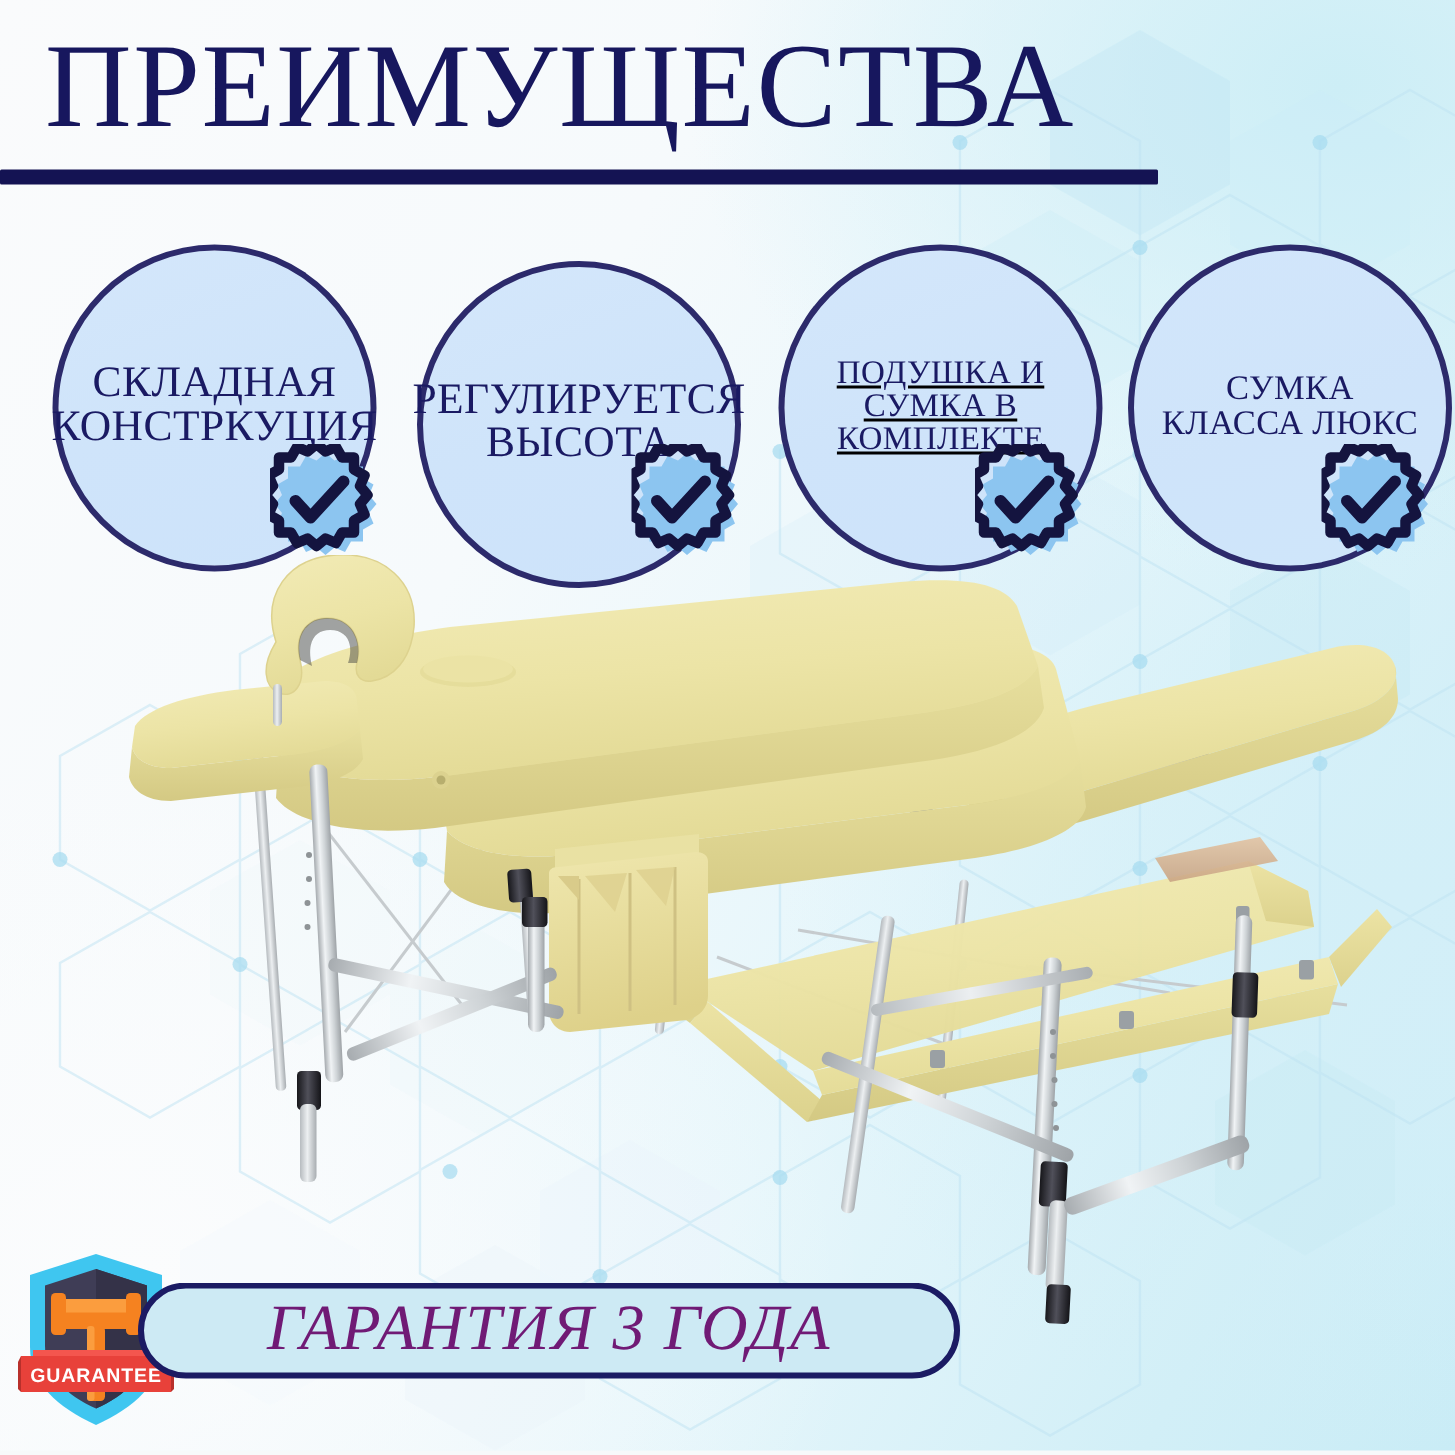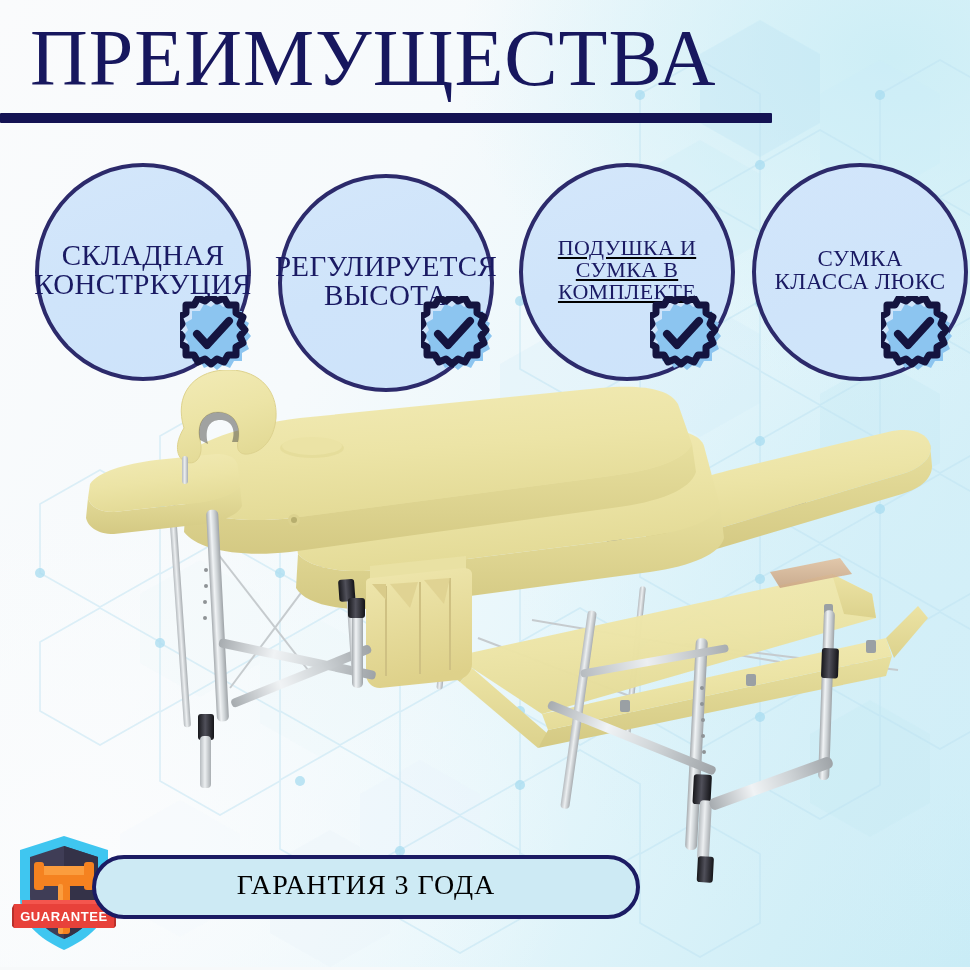--- a/index.html
+++ b/index.html
@@ -61,23 +61,24 @@
   .product{ position:absolute; left:80px; top:370px; width:860px; height:560px; }
 
   
   .guarantee-pill{
     position:absolute; left:92px; top:855px; width:548px; height:64px;
     border:4px solid #1b1b63; border-radius:34px;
     background:#cdeaf4;
     display:flex; align-items:center; justify-content:center;
   }
   .guarantee-text{
-    color:#000000; font-size:28px; letter-spacing:1px;
+    color:#701a75; font-size:43px; letter-spacing:1px;
     font-family:"Liberation Serif", serif; white-space:nowrap;
     transform:translateY(-2px);
+    font-style:italic;
   }
   .shield{ position:absolute; left:12px; top:834px; width:104px; height:118px; }
 </style>
 </head>
 <body>
 
 <div class="canvas">
 
   <svg class="hexbg" viewBox="0 0 970 970" width="970" height="970" aria-hidden="true">
     <defs>

